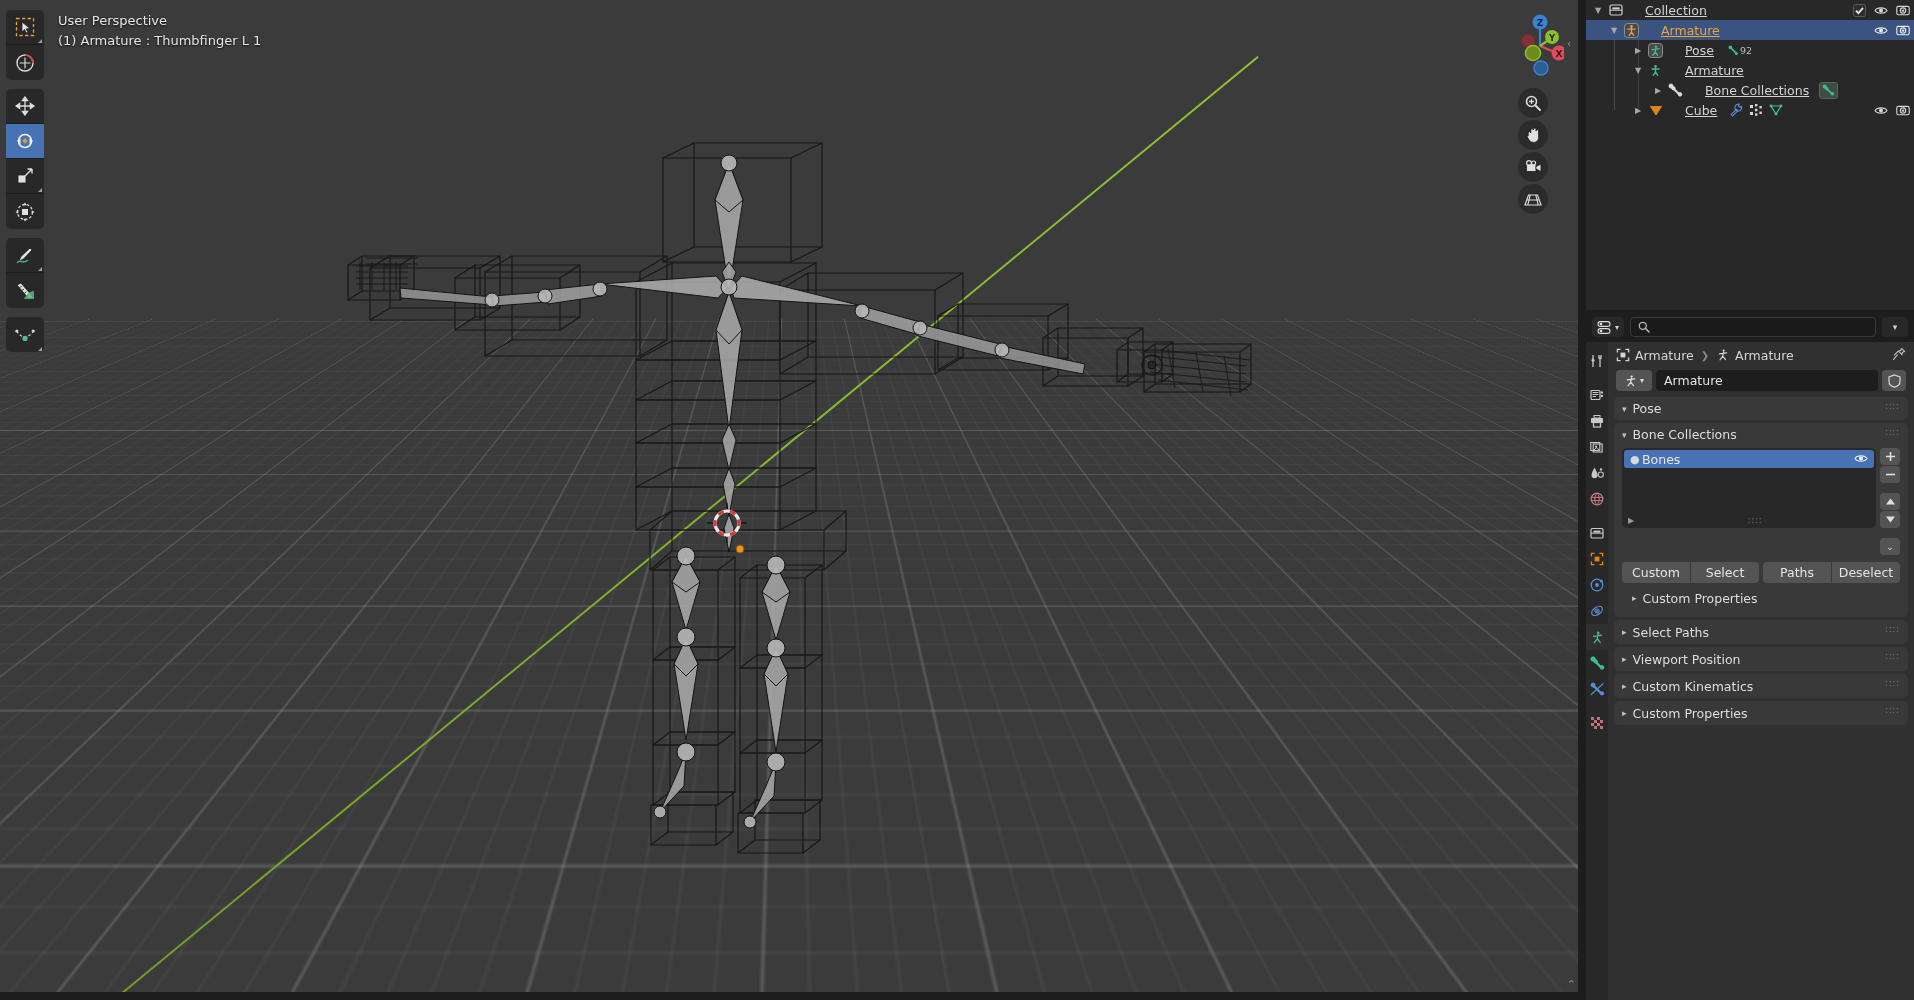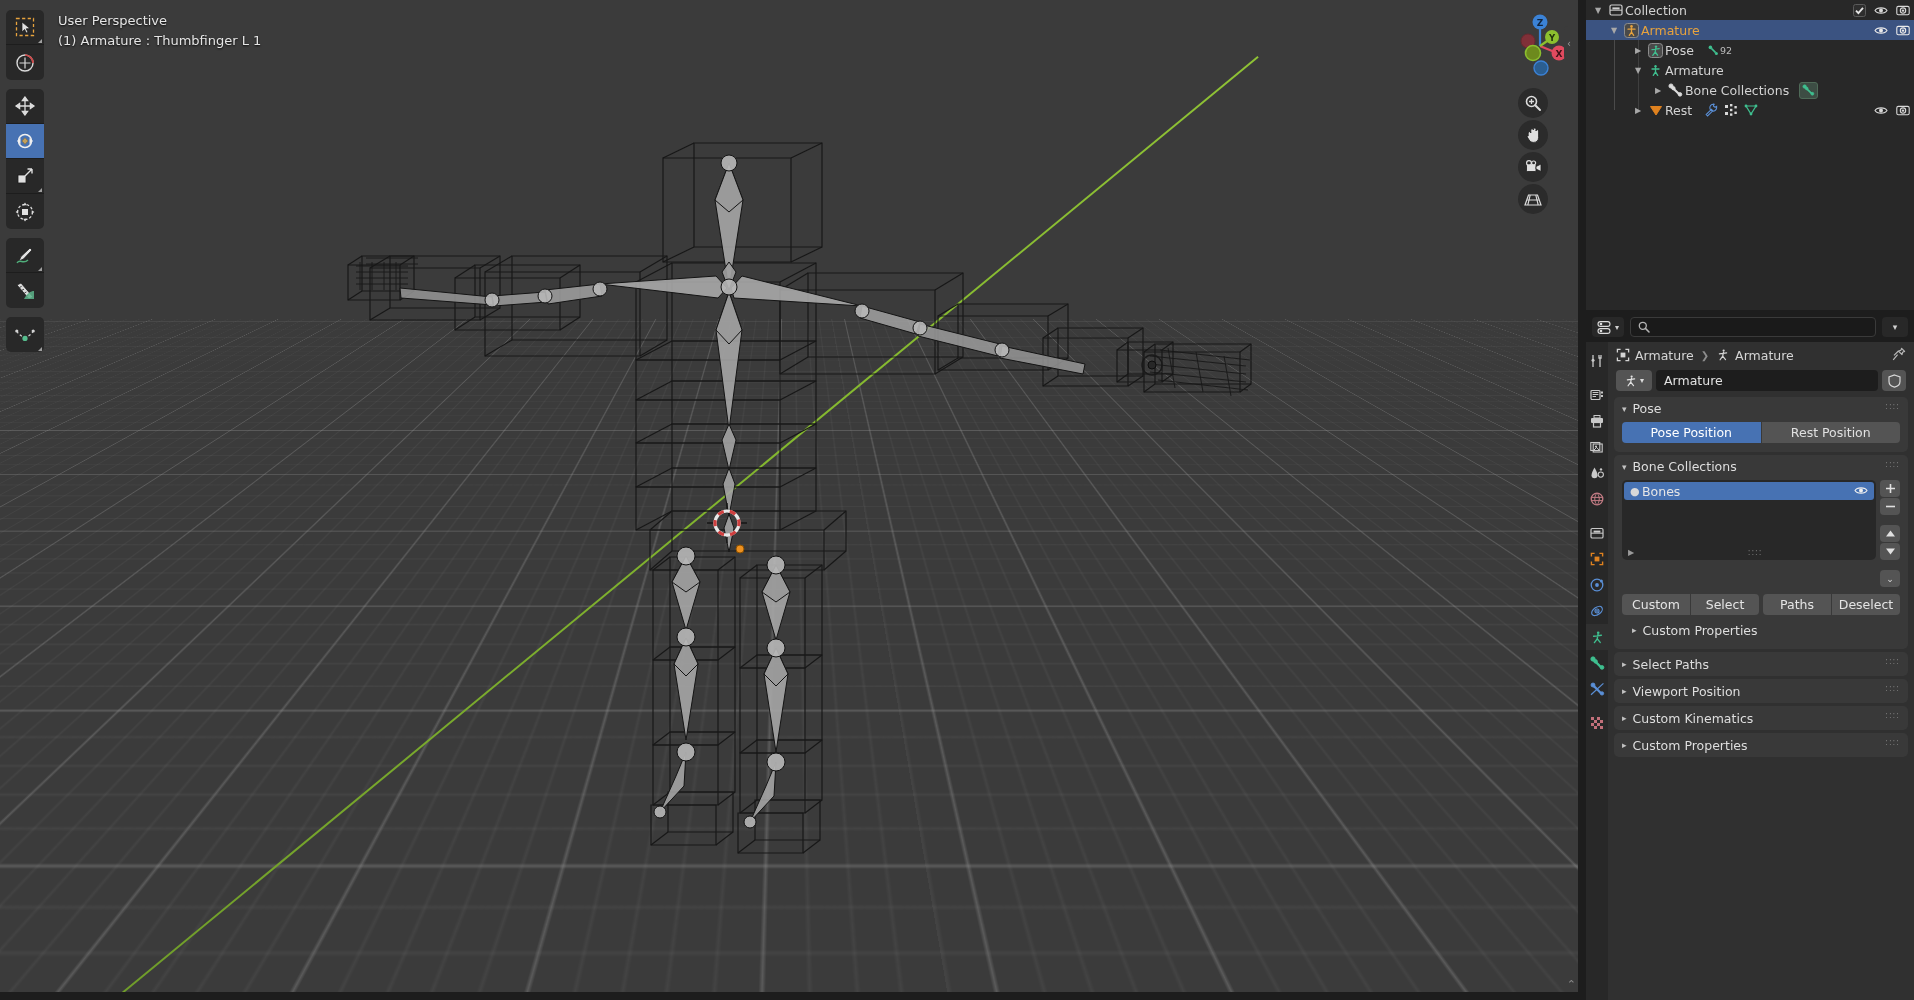--- a/index.html
+++ b/index.html
@@ -98,21 +98,21 @@
   
   #outliner { position: absolute; left: 0; top: 0; width: 328px; height: 310px; background: #282828; }
   .ol-row {
     position: relative; height: 20px; display: flex; align-items: center;
     font-size: 12.5px; color: #d3d3d3; white-space: nowrap;
   }
   .ol-row.selected { background: #3b5381; }
   .ol-row.selected .ol-label { color: #e8a33d; }
   .ol-disclose { width: 16px; display: flex; align-items: center; justify-content: center; color: #a8a8a8; font-size: 8px; }
   .ol-icon { width: 19px; display: flex; align-items: center; justify-content: center; }
-  .ol-label { margin-left: 0; }
+  .ol-label { margin-left: 20px; text-decoration: underline; }
   .ol-right { position: absolute; right: 4px; top: 0; height: 20px; display: flex; align-items: center; gap: 8px; }
   .ol-badge { margin-left: 14px; display: flex; align-items: flex-end; color: #4bbd8a; font-size: 9px; }
   .ol-badge .num { margin-left: 1px; font-size: 9.5px; color: #bdbdbd; }
   .ol-tree-line { position: absolute; top: 0; bottom: 0; width: 1px; background: #4a4a4a; }
   .ol-chip {
     width: 19px; height: 17px; border-radius: 3px; display: flex; align-items: center; justify-content: center;
     background: #3d4d44; border: 1px solid #4f6a58;
   }
 
   
@@ -683,21 +683,21 @@
         </span>
       </div>
 
       <div class="ol-row" style="padding-left:44px;">
         <span class="ol-disclose">▶</span>
         <span class="ol-icon">
           <svg width="14" height="14" viewBox="0 0 14 14">
               <path d="M1.5,3.5 L12.5,3.5 L7,12 Z" fill="#e0821f" stroke="#e0821f" stroke-width="1"></path>
             </svg>
         </span>
-        <span class="ol-label">Rest</span>
+        <span class="ol-label">Cube</span>
         <span style="display:flex; align-items:center; gap:6px; margin-left:12px;">
           <span>
             <svg width="14" height="14" viewBox="0 0 14 14">
                 <path d="M10.6,1.6 a3.4,3.4 0 1,0 2,3.6 L12.6,3.4 L10.8,4.2 L9.4,3 L10,1.2 Z M7.4,6.4 L2.2,11.6 L3.6,13 L8.8,7.8 Z" fill="none" stroke="#5a8fd6" stroke-width="1.1"></path>
               </svg>
           </span>
           <span>
             <svg width="14" height="14" viewBox="0 0 14 14">
                 <g fill="#d8d8d8">
                   <rect x="1" y="2" width="3" height="3"></rect>
@@ -926,26 +926,20 @@
                   <path d="M6.5,1 L12,3 L12,7.5 C12,10.6 9.4,12.4 6.5,13.2 C3.6,12.4 1,10.6 1,7.5 L1,3 Z" fill="none" stroke="#d8d8d8" stroke-width="1.2"></path>
                 </svg>
             </div>
           </div>
 
           <div class="panel">
             <div class="panel-head">
               <span class="tri">▾</span>
               <span>Pose</span>
               <span class="grip">::::</span>
-            </div>
-            <div class="panel-body">
-              <div class="toggle-row">
-                <div class="toggle-btn on">Pose Position</div>
-                <div class="toggle-btn">Rest Position</div>
-              </div>
             </div>
           </div>
 
           <div class="panel">
             <div class="panel-head">
               <span class="tri">▾</span>
               <span>Bone Collections</span>
               <span class="grip">::::</span>
             </div>
             <div class="panel-body">

